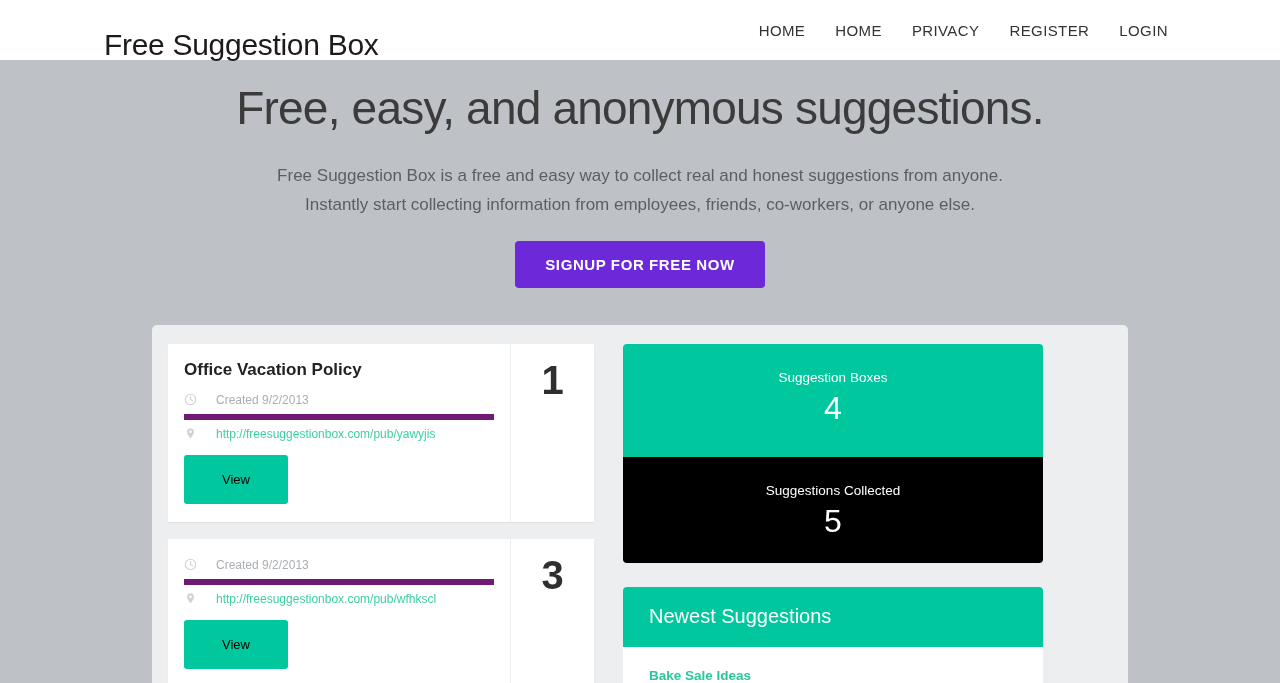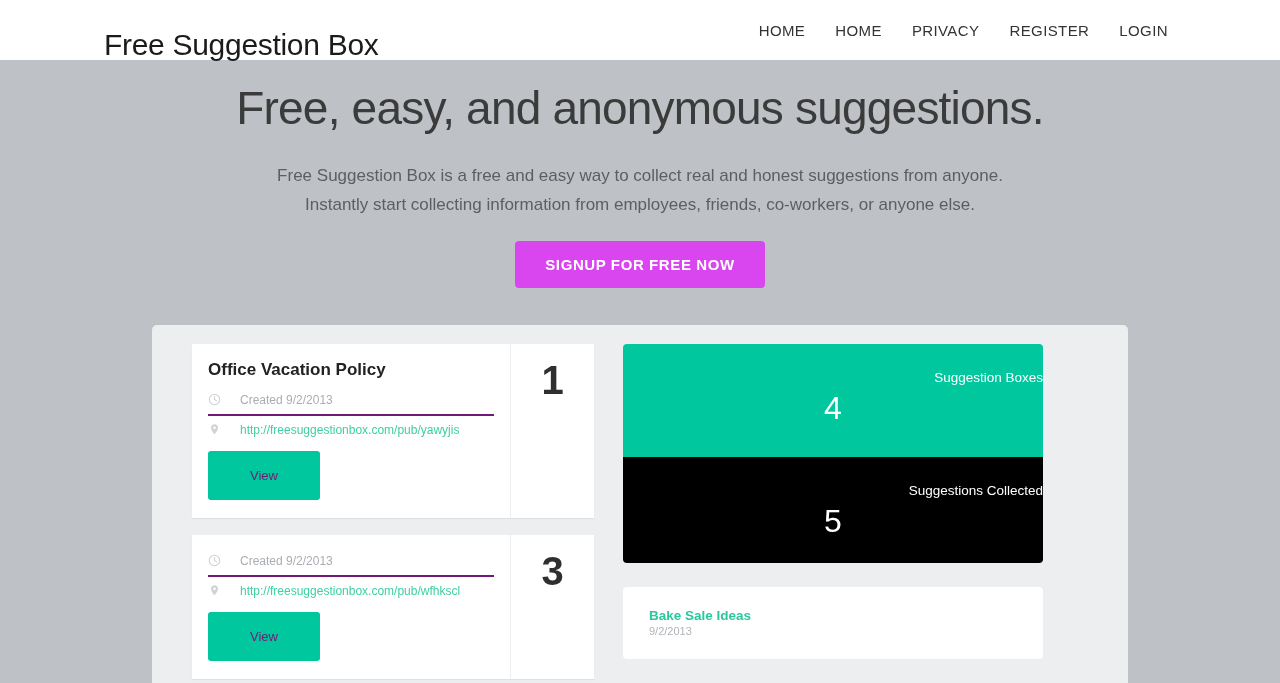--- a/index.html
+++ b/index.html
@@ -59,21 +59,21 @@
   .hero-sub {
     margin-top: 23px;
     font-size: 17px;
     line-height: 29px;
     color: #5b5f63;
     font-weight: 400;
   }
   .cta-wrap { margin-top: 22px; }
   .cta-btn {
     display: inline-block;
-    background: #d946ef;
+    background: #6d28d9;
     color: #ffffff;
     border: none;
     border-radius: 4px;
     padding: 15px 30px;
     font-size: 15px;
     font-weight: bold;
     letter-spacing: 0.6px;
     cursor: pointer;
     font-family: "Liberation Sans", sans-serif;
   }
@@ -93,53 +93,52 @@
   .col-right { width: 420px; flex: 0 0 420px; }
 
   
   .box-card {
     background: #ffffff;
     border-radius: 0;
     display: flex;
     margin-bottom: 17px;
     box-shadow: 0 1px 1px rgba(0,0,0,0.06);
     overflow: hidden;
-    margin-left: 24px;
   }
   .box-main { flex: 1 1 auto; padding: 16px 16px 18px 16px; }
   .box-title {
     font-size: 17px;
     font-weight: bold;
     color: #222222;
     margin-bottom: 10px;
   }
   .meta-row {
     display: flex;
     align-items: center;
     gap: 19px;
     font-size: 12px;
     color: #a9aeb3;
     padding: 3px 0 7px 0;
   }
-  .meta-row.bordered { border-top: 2px solid #701a75; padding-top: 7px; }
+  .meta-row.bordered { border-top: 6px solid #701a75; padding-top: 7px; }
   .meta-icon { width: 13px; height: 13px; flex: 0 0 13px; display: block; }
   .meta-link {
     color: #3ecfa4;
     font-size: 12px;
     text-decoration: none;
     cursor: pointer;
   }
   .view-btn {
     margin-top: 7px;
     display: inline-block;
     background: #00c79e;
-    color: #701a75;
+    color: #000000;
     border: none;
     border-radius: 3px;
-    width: 112px;
+    width: 104px;
     padding: 17px 0;
     font-size: 13px;
     cursor: pointer;
     font-family: "Liberation Sans", sans-serif;
   }
   .box-count {
     flex: 0 0 84px;
     border-left: 1px solid #eceef0;
     display: flex;
     align-items: flex-start;
@@ -152,21 +151,21 @@
 
   
   .stat-stack { border-radius: 4px; overflow: hidden; }
   .stat {
     text-align: center;
     color: #ffffff;
     padding: 26px 0 32px 0;
   }
   .stat-green { background: #00c79e; height: 113px; }
   .stat-black { background: #000000; height: 106px; }
-  .stat-label { font-size: 13.5px; font-weight: 400; line-height: 1.2; text-align: right; }
+  .stat-label { font-size: 13.5px; font-weight: 400; line-height: 1.2; }
   .stat-value { font-size: 32px; font-weight: 400; margin-top: 5px; line-height: 1.1; }
 
   
   .news-card {
     margin-top: 24px;
     background: #ffffff;
     border-radius: 4px;
     overflow: hidden;
   }
   .news-head {
@@ -267,20 +266,21 @@
         <div class="stat-label">Suggestion Boxes</div>
         <div class="stat-value">4</div>
       </div>
       <div class="stat stat-black">
         <div class="stat-label">Suggestions Collected</div>
         <div class="stat-value">5</div>
       </div>
     </div>
 
     <div class="news-card">
+      <div class="news-head">Newest Suggestions</div>
       <div class="news-body">
         <a class="news-title">Bake Sale Ideas</a>
         <div class="news-date">9/2/2013</div>
         
       </div>
     </div>
 
   </div>
 </div>
 

